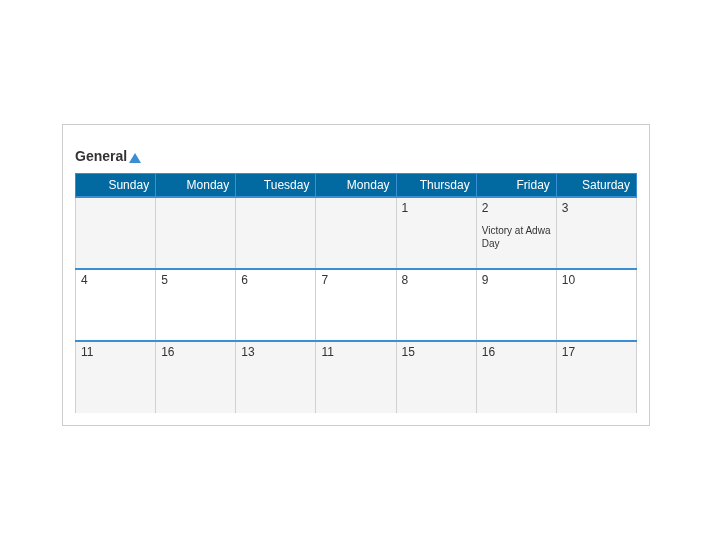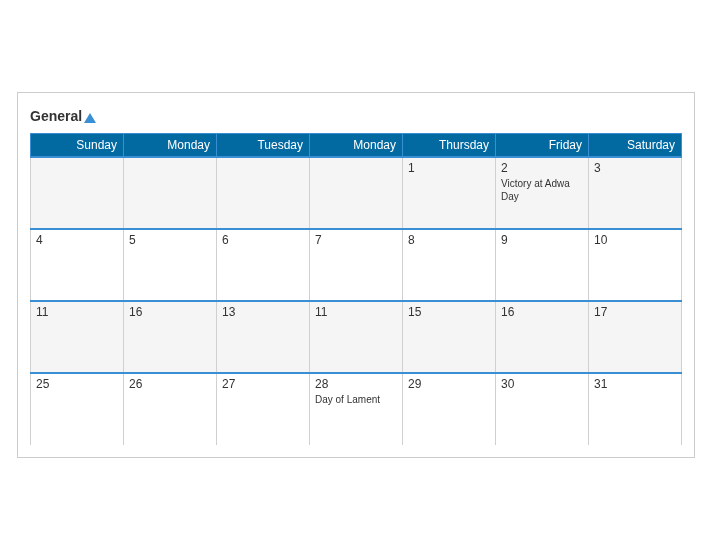--- a/index.html
+++ b/index.html
@@ -6,24 +6,24 @@
     body {
       font-family: Arial, sans-serif;
       background: #fff;
       display: flex;
       justify-content: center;
       align-items: center;
       width: 712px;
       height: 550px;
     }
     .calendar-container {
-      width: 678px;
+      width: 588px;
       background: #fff;
       border: 1px solid #ccc;
-      padding: 16px 12px 12px;
+      padding: 24px 12px 12px;
     }
     .header {
       display: flex;
       align-items: center;
       justify-content: space-between;
       margin-bottom: 8px;
       position: relative;
     }
     .logo {
       display: flex;
@@ -95,21 +95,21 @@
     }
     .day-num {
       font-size: 12px;
       color: #333;
       display: block;
     }
     .holiday {
       font-size: 10px;
       color: #333;
       display: block;
-      margin-top: 2px;
+      margin-top: 9px;
       line-height: 1.3;
     }
   </style>
 </head>
 <body>
 
 <div class="calendar-container">
   <div class="header">
     <div class="logo">
       <span class="logo-general">
@@ -189,39 +189,15 @@
           <td>
             <span class="day-num">15</span>
           </td>
           <td>
             <span class="day-num">16</span>
           </td>
           <td>
             <span class="day-num">17</span>
           </td>
         </tr>
-        <tr>
-          <td>
-            <span class="day-num">25</span>
-          </td>
-          <td>
-            <span class="day-num">26</span>
-          </td>
-          <td>
-            <span class="day-num">27</span>
-          </td>
-          <td>
-            <span class="day-num">28</span>
-            <span class="holiday">Day of Lament</span>
-          </td>
-          <td>
-            <span class="day-num">29</span>
-          </td>
-          <td>
-            <span class="day-num">30</span>
-          </td>
-          <td>
-            <span class="day-num">31</span>
-          </td>
-        </tr>
       </tbody>
   </table>
 </div>
 
 </body></html>

